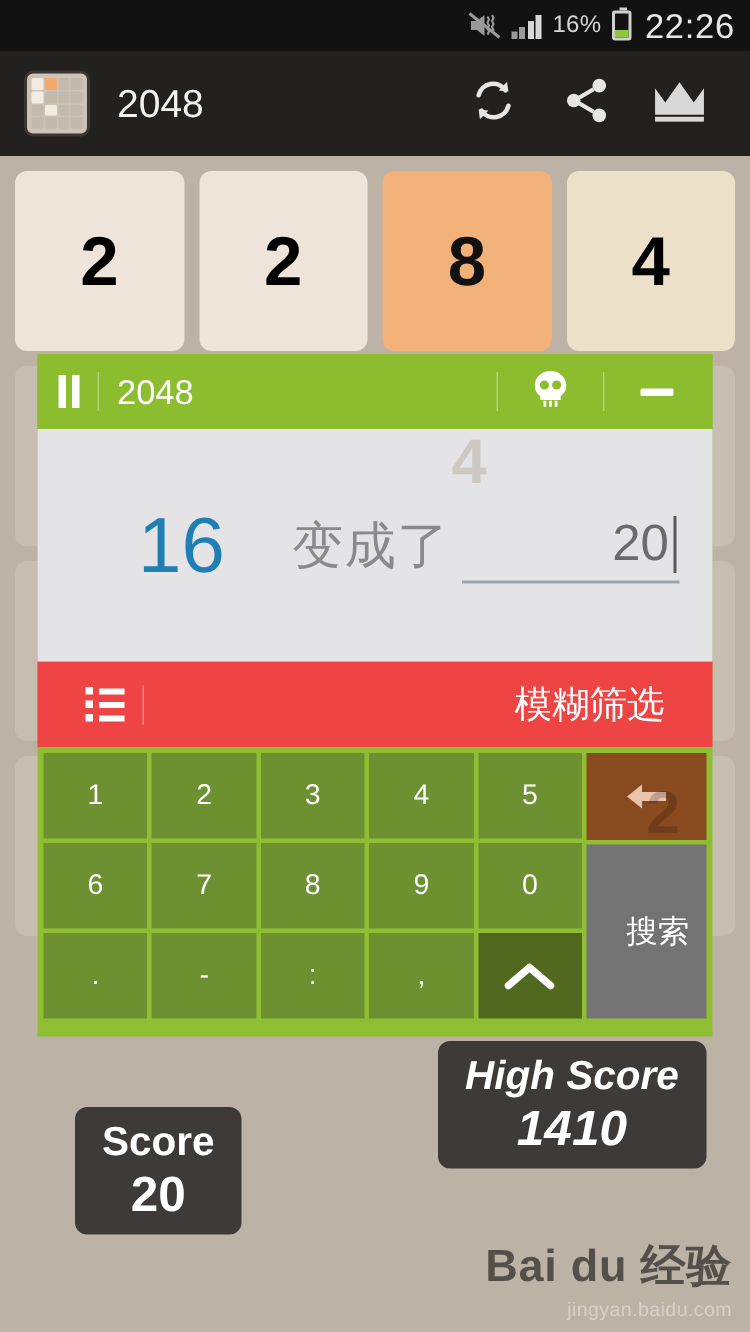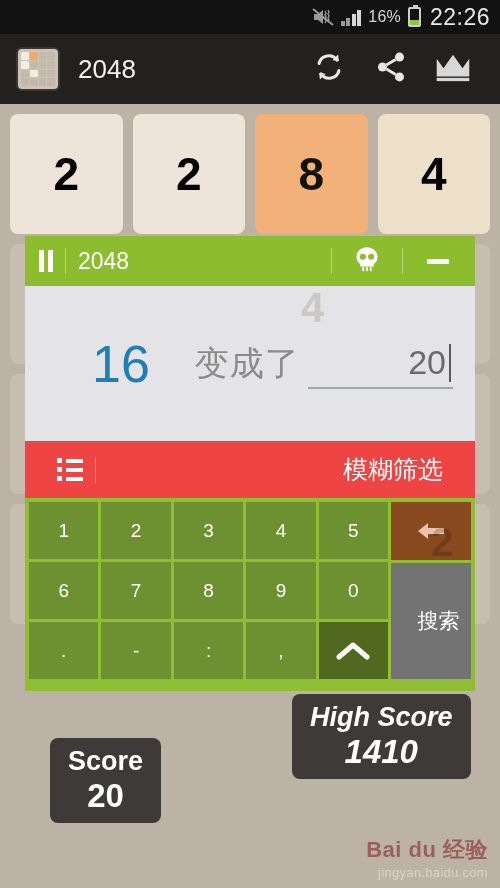--- a/index.html
+++ b/index.html
@@ -134,21 +134,21 @@
     position: absolute; background: #3d3a37; border-radius: 8px; color: #fff;
     text-align: center; padding: 8px 18px;
   }
   .score-box .lbl { font-size: 27px; font-weight: bold; line-height: 1.15; }
   .score-box .val { font-size: 33px; font-weight: bold; line-height: 1.15; }
   #score-box { left: 50px; top: 0; margin-top: 44px; }
   #high-score-box { left: 292px; top: 0; font-style: italic; }
 
   
   .watermark { position: absolute; right: 12px; bottom: 8px; text-align: right; opacity: .55; }
-  .wm-main { font-size: 22px; font-weight: bold; color: #7f1d1d; letter-spacing: .5px; margin-left: 43px; }
+  .wm-main { font-size: 30px; font-weight: bold; color: #000000; letter-spacing: .5px; margin-left: 43px; }
   .wm-sub { font-size: 13px; color: #f0ece6; letter-spacing: .3px; text-align: right; }
 </style>
 </head>
 <body>
 
 <div class="statusbar">
   <span class="sb-icon">
     <svg width="22" height="18" viewBox="0 0 22 18">
       <path d="M2 6h4l5-4v14l-5-4H2z" fill="#9a9a9a"></path>
       <path d="M13 3l1 2-1 2 1 2-1 2 1 2-1 2" stroke="#9a9a9a" stroke-width="1.4" fill="none"></path>

